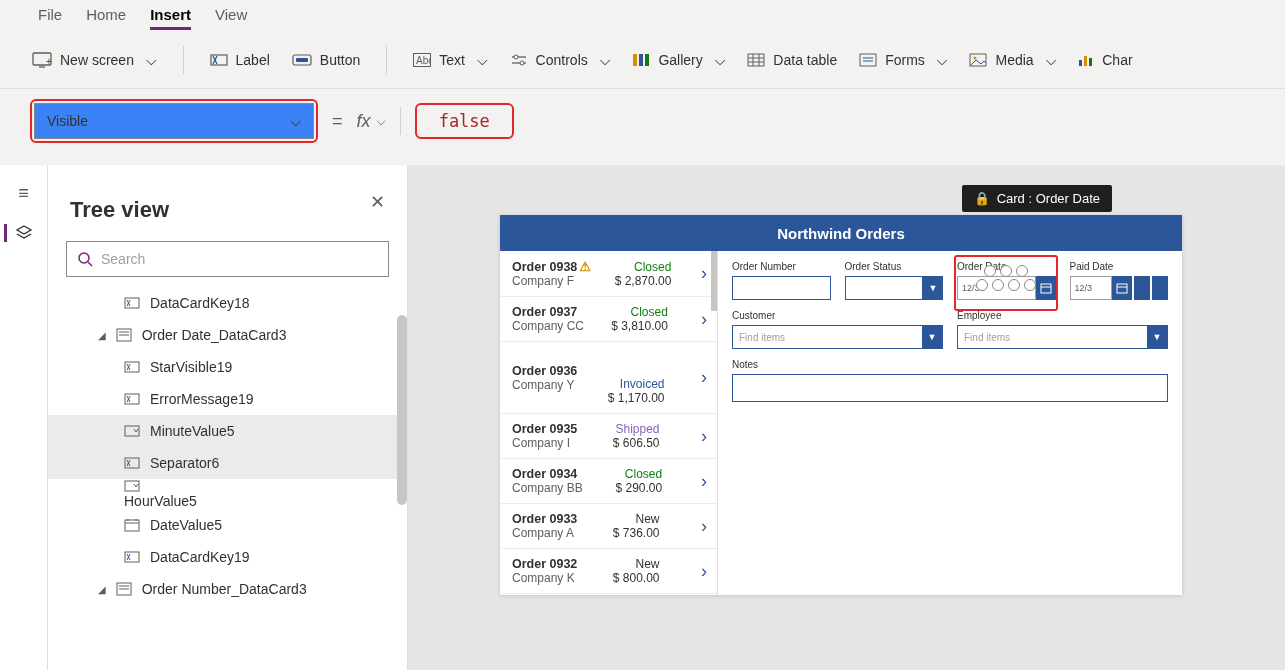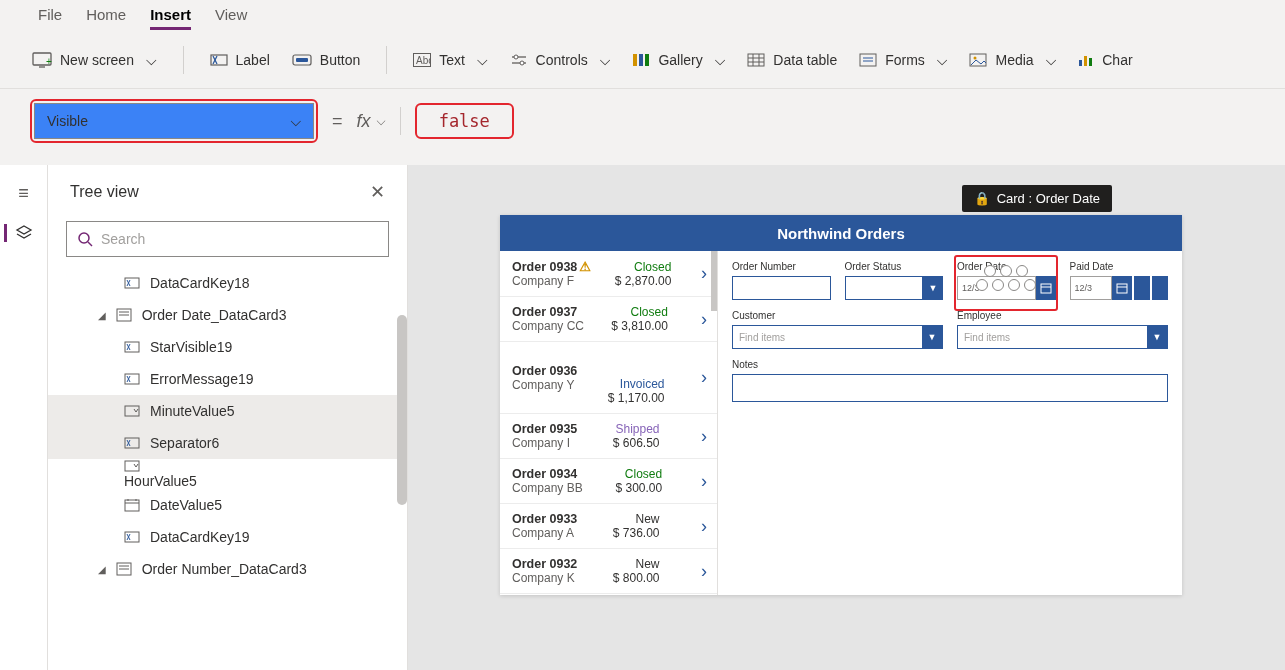--- a/index.html
+++ b/index.html
@@ -27,21 +27,21 @@
 .highlight-red-pad { border: 2px solid #e3262e; border-radius: 6px; padding: 6px 10px; }
 
 
 .main { display: flex; height: calc(100% - 145px); }
 .rail { width: 48px; background: #fff; border-right: 1px solid #e1dfdd; display: flex; flex-direction: column; align-items: center; padding-top: 18px; gap: 20px; }
 .rail .active-ind { border-left: 3px solid #742774; padding-left: 8px; margin-left: -11px; }
 
 
 .tree-panel { width: 360px; background: #fff; border-right: 1px solid #e1dfdd; display: flex; flex-direction: column; position: relative; }
 .tree-head { display: flex; justify-content: space-between; align-items: center; padding: 16px 22px 12px; }
-.tree-head h2 { font-size: 16px; font-weight: 400; }
+.tree-head h2 { font-size: 22px; font-weight: 700; margin-top: 16px; }
 .close-x { font-size: 18px; color: #605e5c; cursor: pointer; }
 .search-box { margin: 6px 18px 10px; border: 1px solid #8a8886; height: 36px; display: flex; align-items: center; padding: 0 10px; gap: 8px; color: #a19f9d; }
 .tree-list { flex: 1; overflow-y: auto; padding-bottom: 10px; }
 .tree-item { display: flex; align-items: center; gap: 10px; padding: 8px 0; cursor: pointer; }
 .tree-item.sel { background: #edebe9; }
 .lvl1 { padding-left: 50px; }
 .lvl2 { padding-left: 76px; }
 .tree-scroll-thumb { position: absolute; right: 0; top: 150px; width: 10px; height: 190px; background: #c8c6c4; border-radius: 5px; }
 .expand-tri { font-size: 10px; color: #605e5c; }
 
@@ -382,21 +382,21 @@
                 </div>
                 <span class="chevr">›</span>
               </div>
               <div class="order-row">
                 <div class="left">
                   <span class="onum">Order 0934</span>
                   <span class="comp">Company BB</span>
                 </div>
                 <div class="right">
                   <span class="status st-Closed">Closed</span>
-                  <span class="amt">$ 300.00</span>
+                  <span class="amt">$ 290.00</span>
                 </div>
                 <span class="chevr">›</span>
               </div>
               <div class="order-row">
                 <div class="left">
                   <span class="onum">Order 0933</span>
                   <span class="comp">Company A</span>
                 </div>
                 <div class="right">
                   <span class="status st-New">New</span>

